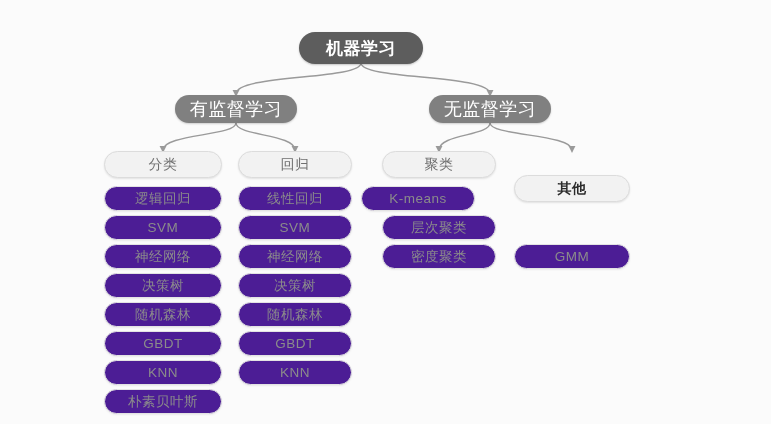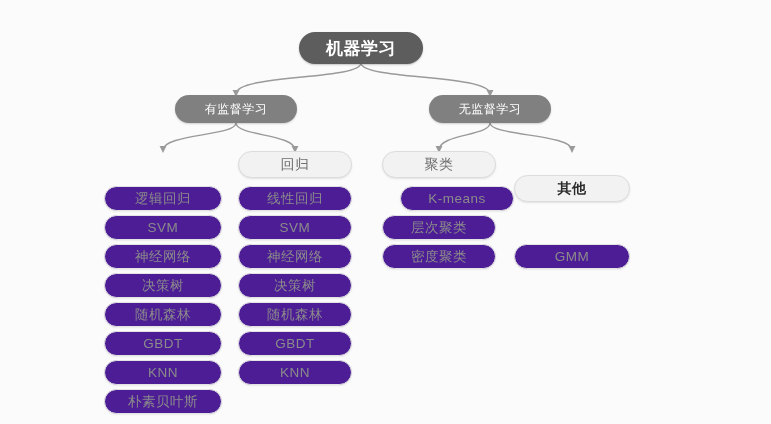--- a/index.html
+++ b/index.html
@@ -45,21 +45,21 @@
     font-size: 17px;
     font-weight: bold;
     height: 32px;
     box-shadow: 0 1px 2px rgba(0,0,0,0.22);
   }
   
   .node.lvl2 {
     background: #808080;
     color: #ffffff;
     border-radius: 15px;
-    font-size: 12px;
+    font-size: 18px;
     height: 28px;
     box-shadow: 0 1px 2px rgba(0,0,0,0.18);
   }
   
   .node.lvl3 {
     background: #f2f2f2;
     color: #6f6f6f;
     border: 1px solid #dcdcdc;
     border-radius: 14px;
     font-size: 14px;
@@ -118,20 +118,23 @@
   </div>
 
   <div class="node lvl2" style="left:175px; top:95px; width:122px;">
     <span>有监督学习</span>
   </div>
 
   <div class="node lvl2" style="left:429px; top:95px; width:122px;">
     <span>无监督学习</span>
   </div>
 
+  <div class="node lvl3" style="left:104px; top:151px; width:118px;">
+    <span>分类</span>
+  </div>
   <div class="node lvl3" style="left:238px; top:151px; width:114px;">
     <span>回归</span>
   </div>
   <div class="node lvl3" style="left:382px; top:151px; width:114px;">
     <span>聚类</span>
   </div>
   <div class="node lvl3 emphasis" style="left:514px; top:151px; width:116px;">
     <span>其他</span>
   </div>
 
@@ -175,21 +178,21 @@
   <div class="node leaf" style="left:238px; top:302px; width:114px;">
       <span>随机森林</span>
     </div>
   <div class="node leaf" style="left:238px; top:331px; width:114px;">
       <span>GBDT</span>
     </div>
   <div class="node leaf" style="left:238px; top:360px; width:114px;">
       <span>KNN</span>
     </div>
 
-  <div class="node leaf" style="left:400px; top:186px; width:114px;">
+  <div class="node leaf" style="left:361px; top:186px; width:114px;">
       <span>K-means</span>
     </div>
   <div class="node leaf" style="left:382px; top:215px; width:114px;">
       <span>层次聚类</span>
     </div>
   <div class="node leaf" style="left:382px; top:244px; width:114px;">
       <span>密度聚类</span>
     </div>
 
   <div class="node leaf" style="left:514px; top:244px; width:116px;">

